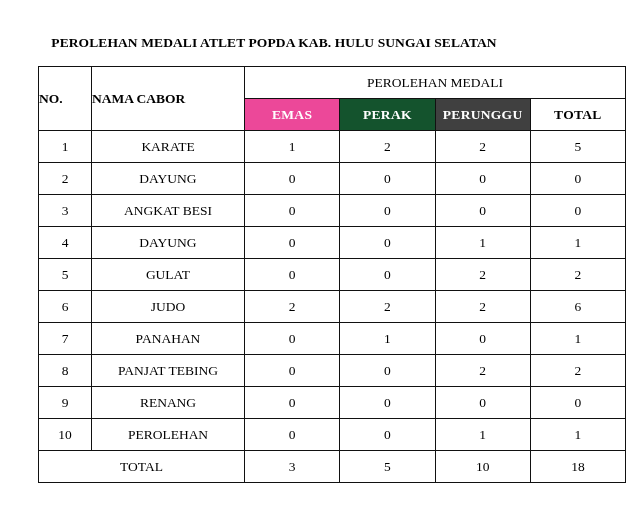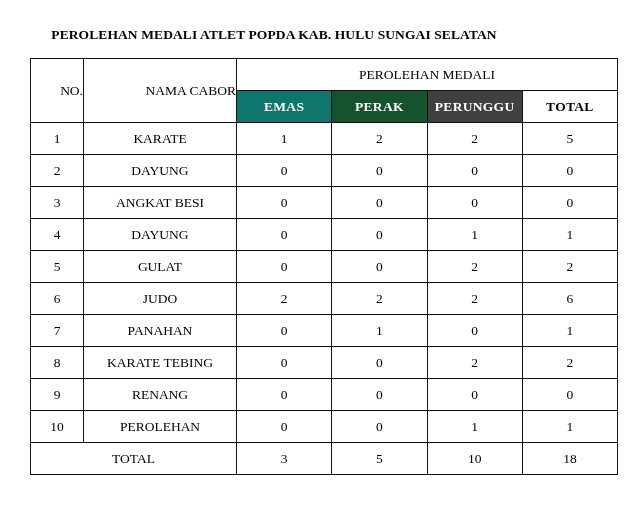--- a/index.html
+++ b/index.html
@@ -12,21 +12,21 @@
     background: #ffffff;
     font-family: "Liberation Serif", serif;
     color: #000000;
     overflow: hidden;
   }
   .page {
     width: 548px;
     height: 527px;
     position: relative;
     box-sizing: border-box;
-    padding: 4px;
+    padding: 12px;
   }
   .title-block {
     text-align: center;
     padding-top: 22px;
     line-height: 1.35;
   }
   .title-line {
     font-family: "Liberation Serif", serif;
     font-weight: bold;
     font-size: 13.5px;
@@ -46,39 +46,39 @@
     font-family: "Liberation Serif", serif;
     padding: 0;
     height: 31px;
     vertical-align: middle;
   }
   .col-no { width: 52px; text-align: center; }
   .col-cabor { width: 152px; text-align: left; }
   .col-med { width: 96px; text-align: center; }
 
   th.head-no, th.head-cabor {
-    font-weight: normal;
+    font-weight: bold;
     font-size: 14.5px;
-    text-align: right;
+    text-align: left;
     height: 62px;
   }
   th.head-group {
     font-weight: normal;
     font-size: 14.5px;
     text-align: center;
     height: 28px;
   }
   th.sub-emas, th.sub-perak, th.sub-perunggu, th.sub-total {
     font-weight: bold;
     font-size: 13px;
     text-align: center;
     height: 26px;
     letter-spacing: 0.3px;
   }
-  th.sub-emas { background: #0f766e; color: #ffffff; margin-left: 44px; }
+  th.sub-emas { background: #ec4899; color: #ffffff; margin-left: 44px; }
   th.sub-perak { background: #14532d; color: #ffffff; }
   th.sub-perunggu { background: #404040; color: #ffffff; }
   th.sub-total { background: #ffffff; color: #000000; }
 
   td.cell-no { text-align: center; font-size: 13.5px; }
   td.cell-cabor { text-align: center; padding-left: 8px; font-size: 14px; }
   td.cell-val { text-align: center; font-size: 13.5px; }
   td.total-label {
     text-align: center;
     font-size: 14px;
@@ -161,21 +161,21 @@
         <tr>
           <td class="cell-no">7</td>
           <td class="cell-cabor">PANAHAN</td>
           <td class="cell-val">0</td>
           <td class="cell-val">1</td>
           <td class="cell-val">0</td>
           <td class="cell-val">1</td>
         </tr>
         <tr>
           <td class="cell-no">8</td>
-          <td class="cell-cabor">KARATE TEBING</td>
+          <td class="cell-cabor">PANJAT TEBING</td>
           <td class="cell-val">0</td>
           <td class="cell-val">0</td>
           <td class="cell-val">2</td>
           <td class="cell-val">2</td>
         </tr>
         <tr>
           <td class="cell-no">9</td>
           <td class="cell-cabor">RENANG</td>
           <td class="cell-val">0</td>
           <td class="cell-val">0</td>

